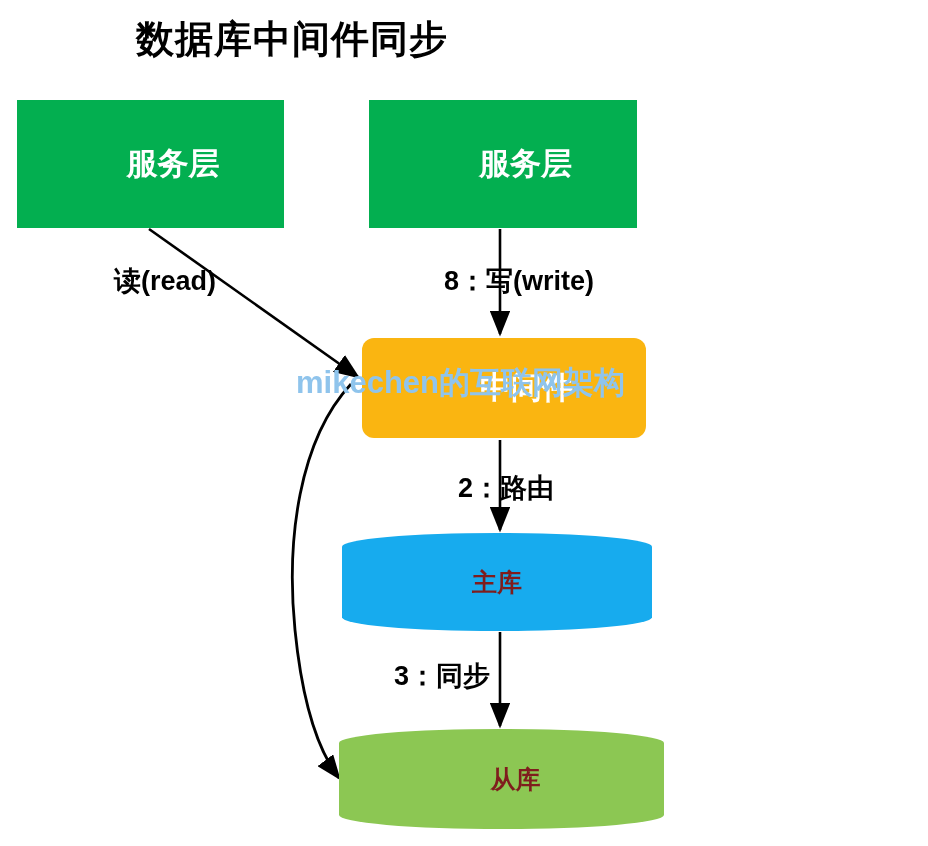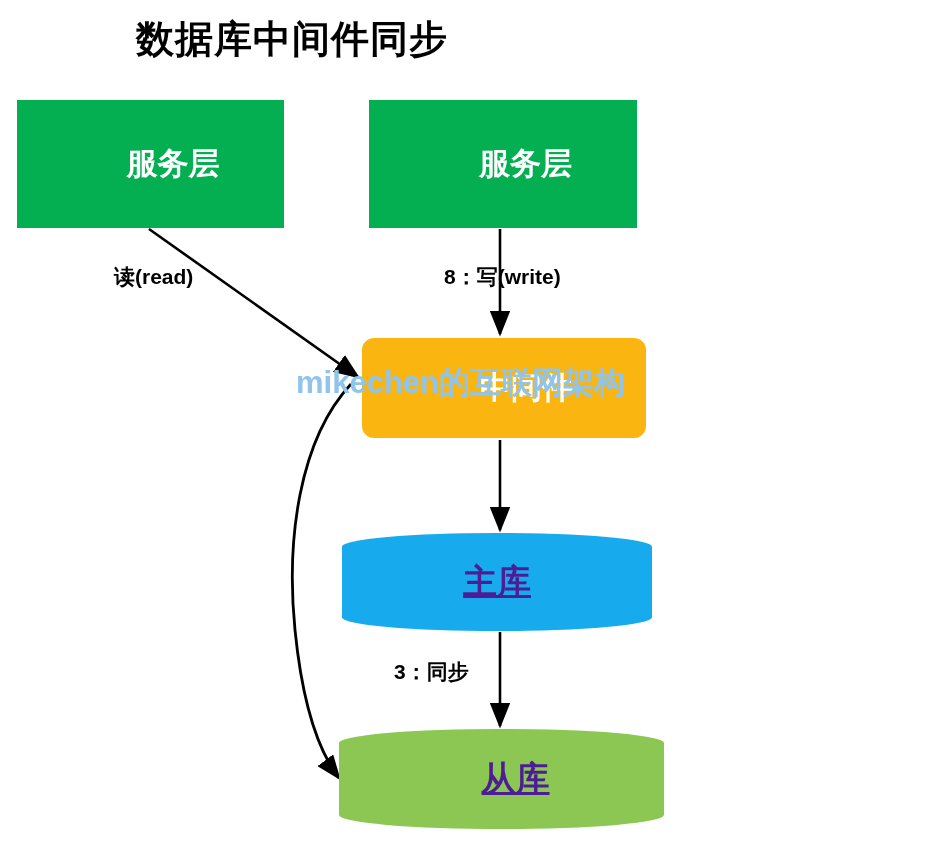--- a/index.html
+++ b/index.html
@@ -49,34 +49,33 @@
     left: 362px; top: 338px; width: 284px; height: 100px;
     background: #FAB511; border-radius: 12px; font-size: 31px;
   }
 
   
   .node-cyl {
     position: absolute;
     display: flex;
     align-items: center;
     justify-content: center;
-    color: #4c1d95;
+    color: #7f1d1d;
     font-weight: bold;
-    font-size: 34px;
+    font-size: 25px;
     border-radius: 50% / 14%;
     box-sizing: border-box;
-    text-decoration: underline;
   }
   .db-master { left: 342px; top: 533px; width: 310px; height: 98px;  background: #17ABEE; }
   .db-slave  { left: 339px; top: 729px; width: 325px; height: 100px; background: #8CC753; padding-left: 28px; }
 
   
   .edge-label {
     position: absolute;
-    font-size: 21px;
+    font-size: 27px;
     font-weight: bold;
     color: #000000;
     white-space: nowrap;
   }
   .lbl-read  { left: 114px; top: 263px; }
   .lbl-write { left: 444px; top: 263px; }
   .lbl-route { left: 458px; top: 470px; }
   .lbl-sync  { left: 394px; top: 658px; }
 
   
@@ -142,17 +141,18 @@
   <div class="node-cyl db-master">
     <span>主库</span>
   </div>
 
   <div class="node-cyl db-slave">
     <span>从库</span>
   </div>
 
   <div class="edge-label lbl-read">读(read)</div>
   <div class="edge-label lbl-write">8：写(write)</div>
+  <div class="edge-label lbl-route">2：路由</div>
   <div class="edge-label lbl-sync">3：同步</div>
 
   <div class="watermark">mikechen的互联网架构</div>
 
 </div>
 
 </body></html>

